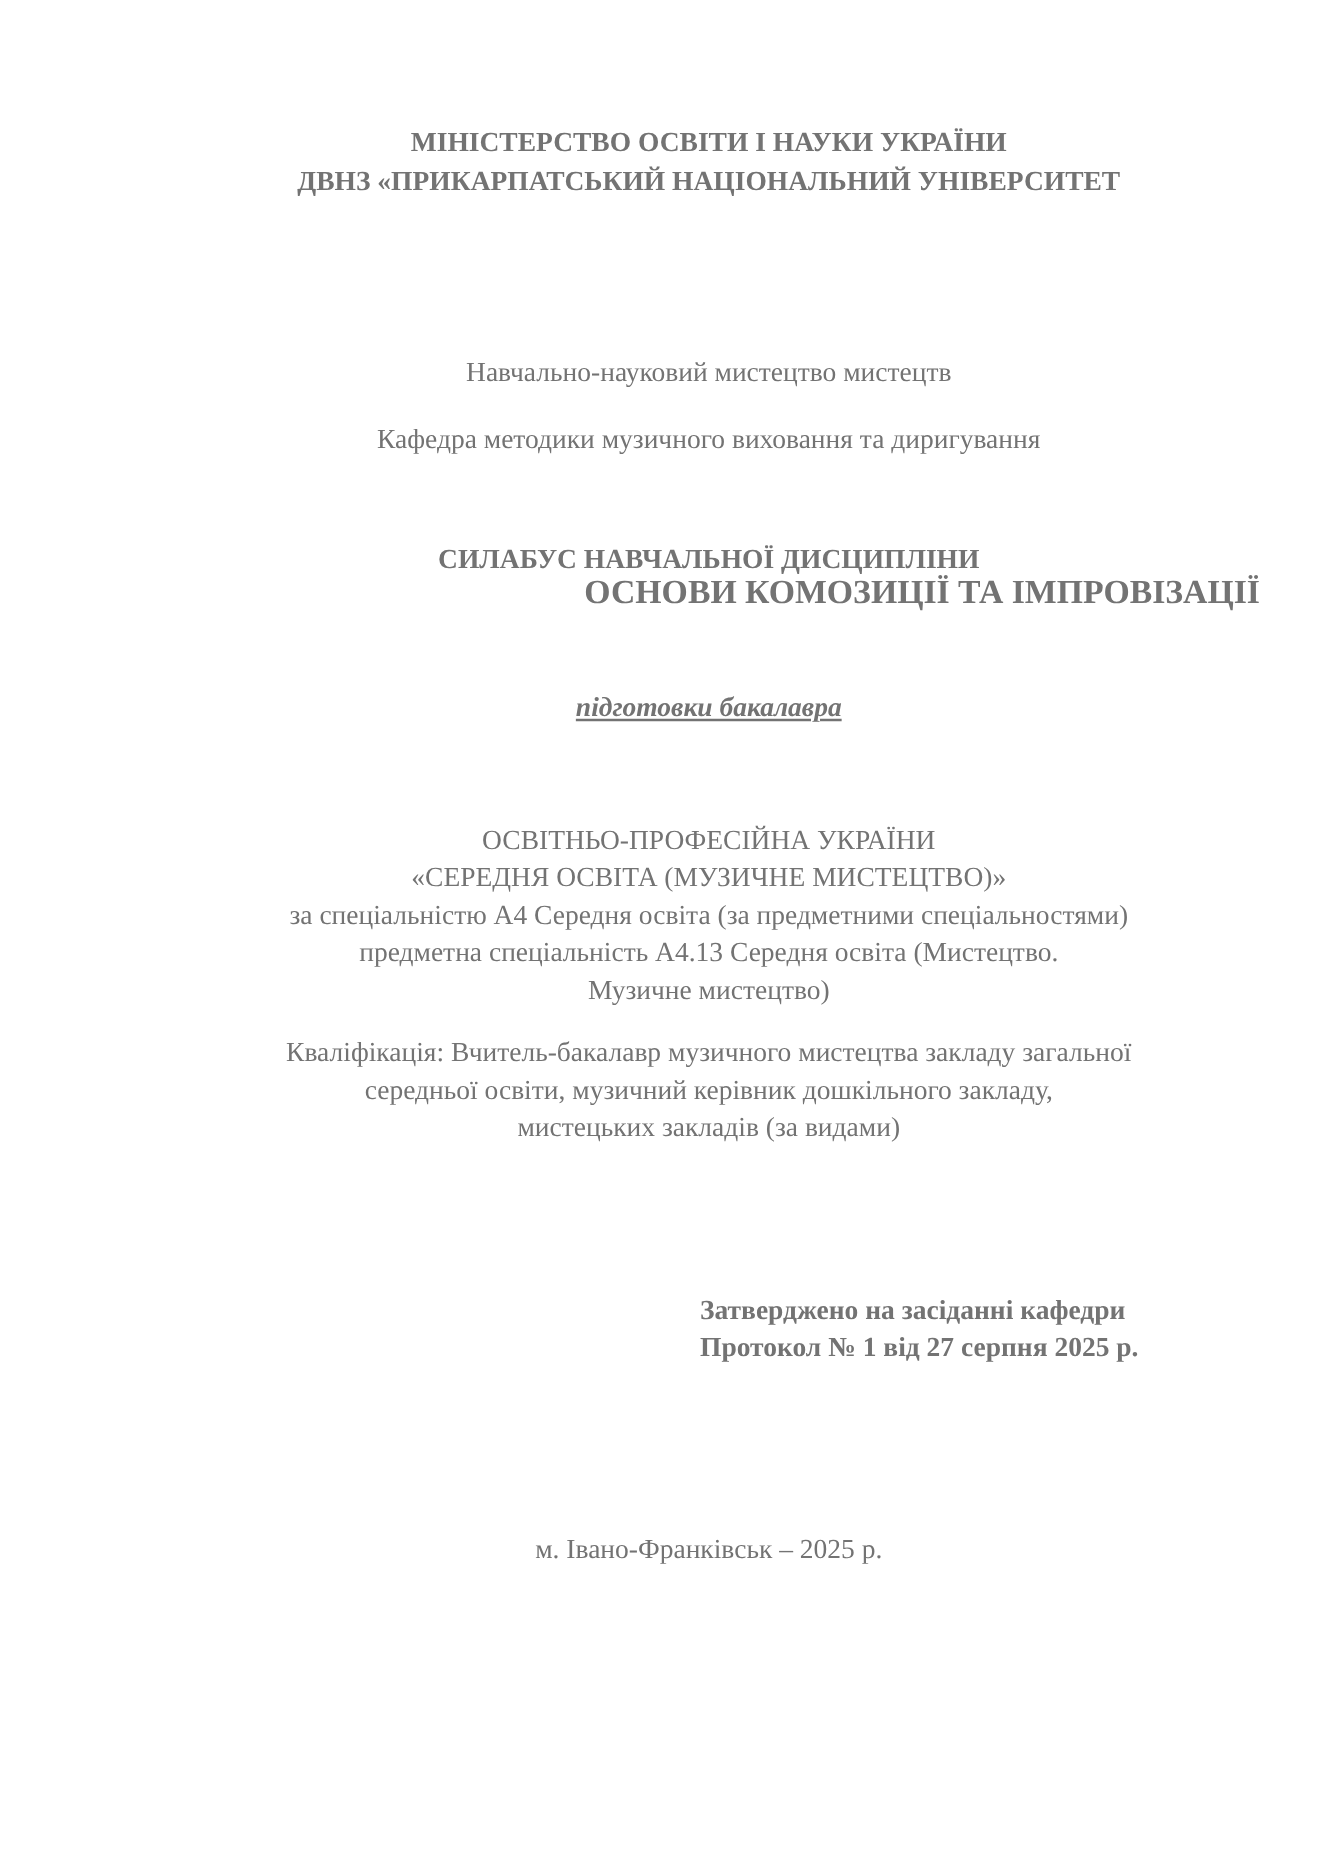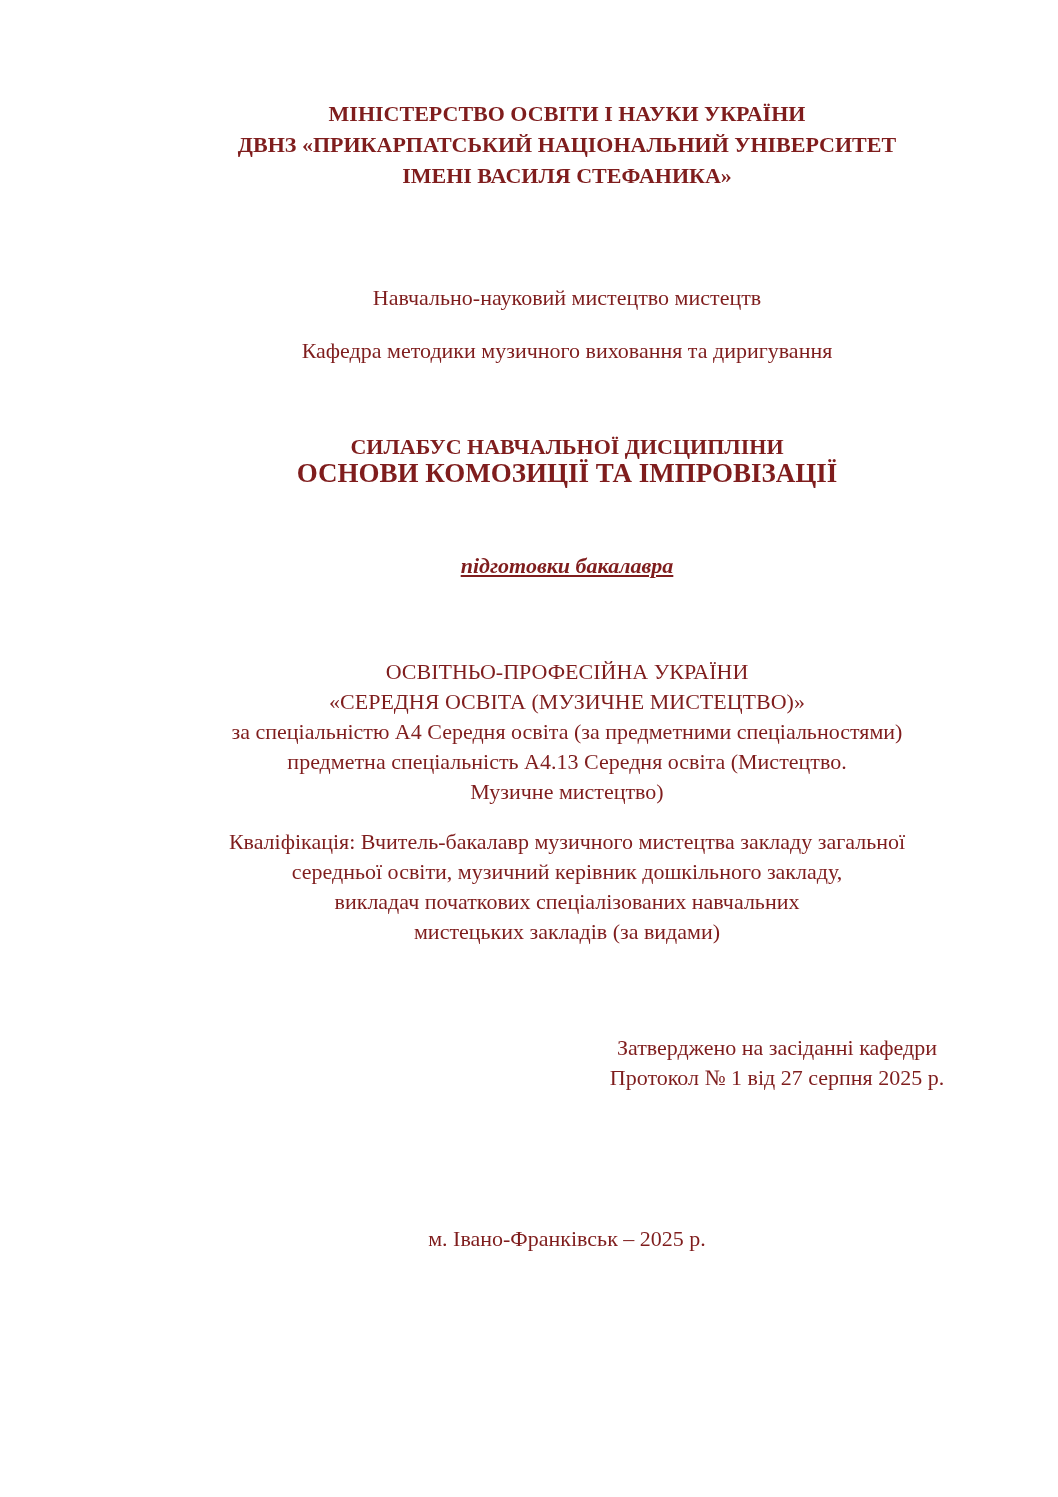--- a/index.html
+++ b/index.html
@@ -5,21 +5,21 @@
   html, body {
     margin: 0;
     padding: 0;
     background: #ffffff;
   }
   .page {
     position: relative;
     width: 1058px;
     height: 1497px;
     background: #ffffff;
-    color: #7f1d1d;
+    color: #737373;
     font-family: "Liberation Serif", "DejaVu Serif", serif;
     overflow: hidden;
   }
   
   .block {
     position: absolute;
     left: 126px;
     right: 50px;
     text-align: center;
   }
@@ -38,45 +38,46 @@
     font-size: 22px;
     line-height: 30px;
     font-weight: bold;
     white-space: nowrap;
   }
   .course-title {
     font-size: 27px;
     line-height: 38px;
     font-weight: bold;
     white-space: nowrap;
+    text-align: right;
   }
   .degree-line {
     font-size: 22px;
     line-height: 30px;
     font-weight: bold;
     text-decoration: underline;
     white-space: nowrap;
     font-style: italic;
   }
   .approval-block {
     position: absolute;
     left: 560px;
     right: 64px;
-    text-align: center;
+    text-align: left;
+    font-weight: bold;
   }
 </style>
 </head>
 <body>
 
 <div class="page">
 
   <div class="block" style="top: 98px;">
     <div class="header-line">МІНІСТЕРСТВО ОСВІТИ І НАУКИ УКРАЇНИ</div>
     <div class="header-line">ДВНЗ «ПРИКАРПАТСЬКИЙ НАЦІОНАЛЬНИЙ УНІВЕРСИТЕТ</div>
-    <div class="header-line">ІМЕНІ ВАСИЛЯ СТЕФАНИКА»</div>
   </div>
 
   <div class="block" style="top: 283px;">
     <div class="line">Навчально-науковий мистецтво мистецтв</div>
   </div>
 
   <div class="block" style="top: 336px;">
     <div class="line">Кафедра методики музичного виховання та диригування</div>
   </div>
 
@@ -97,21 +98,20 @@
     <div class="line">ОСВІТНЬО-ПРОФЕСІЙНА УКРАЇНИ</div>
     <div class="line">«СЕРЕДНЯ ОСВІТА (МУЗИЧНЕ МИСТЕЦТВО)»</div>
     <div class="line">за спеціальністю А4 Середня освіта (за предметними спеціальностями)</div>
     <div class="line">предметна спеціальність А4.13 Середня освіта (Мистецтво.</div>
     <div class="line">Музичне мистецтво)</div>
   </div>
 
   <div class="block" style="top: 827px;">
     <div class="line">Кваліфікація: Вчитель-бакалавр музичного мистецтва закладу загальної</div>
     <div class="line">середньої освіти, музичний керівник дошкільного закладу,</div>
-    <div class="line">викладач початкових спеціалізованих навчальних</div>
     <div class="line">мистецьких закладів (за видами)</div>
   </div>
 
   <div class="approval-block" style="top: 1033px;">
     <div class="line">Затверджено на засіданні кафедри</div>
     <div class="line">Протокол № 1 від 27 серпня 2025 р.</div>
   </div>
 
   <div class="block" style="top: 1224px;">
     <div class="line">м. Івано-Франківськ – 2025 р.</div>

